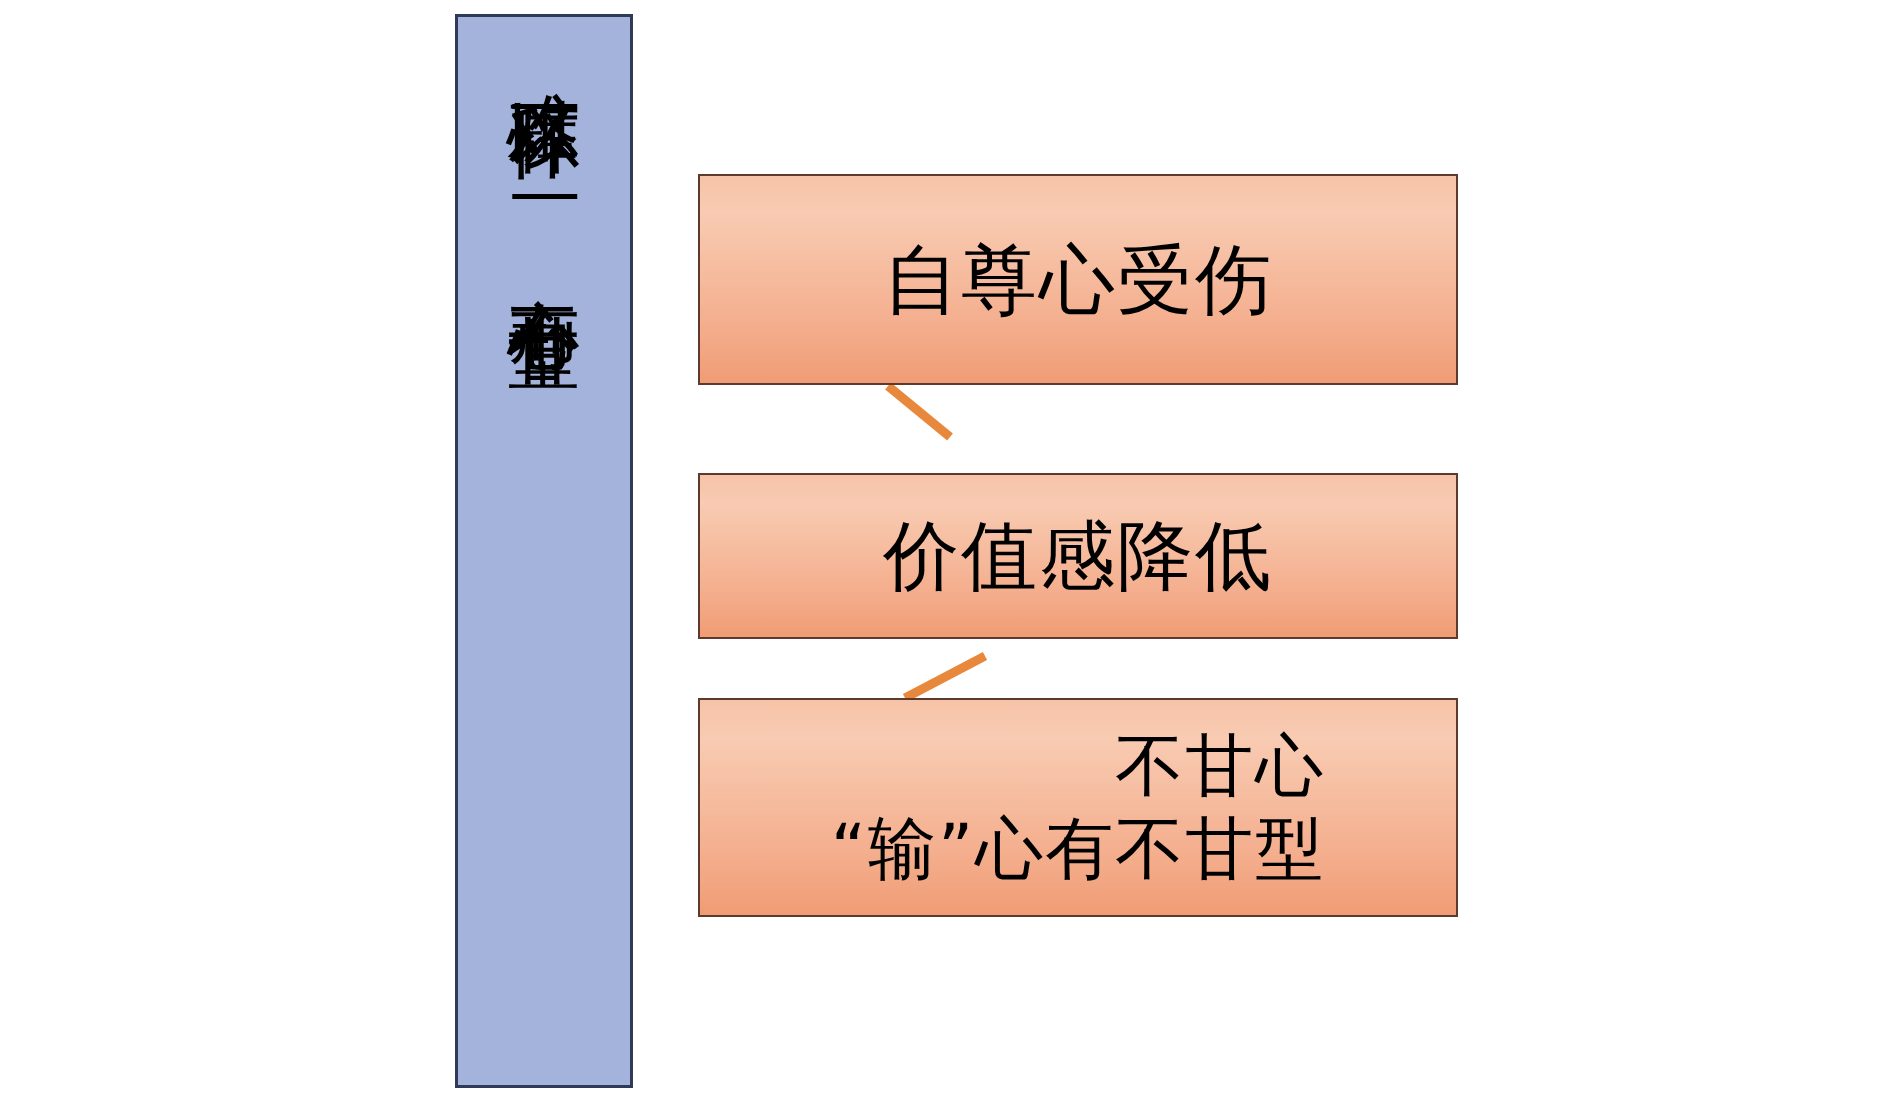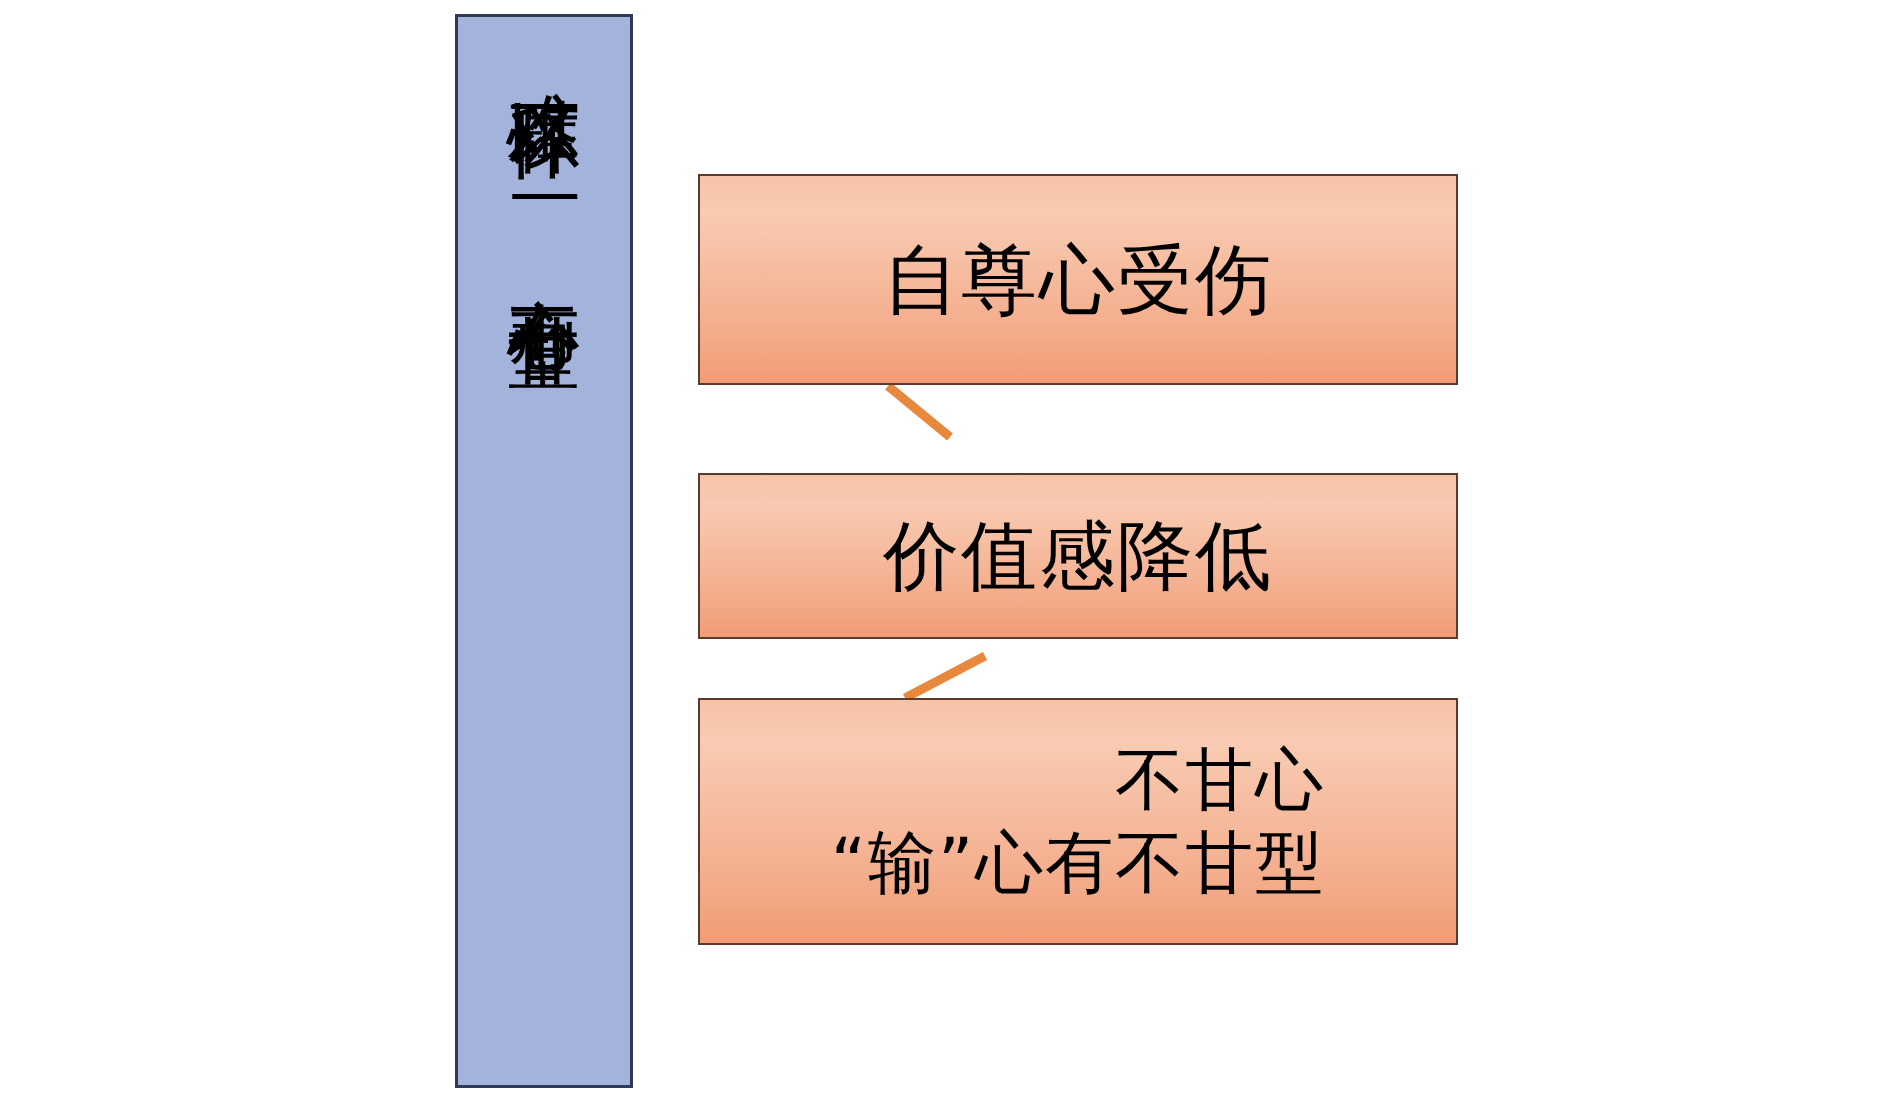--- a/index.html
+++ b/index.html
@@ -68,21 +68,21 @@
     line-height: 1.12;
     color: #000000;
     letter-spacing: 2px;
     font-weight: 400;
     font-family: "DejaVu Sans", "Liberation Sans", sans-serif;
   }
   .obox-label.two-line { font-size: 68px; line-height: 1.22; }
 
   #box-1 { top: 174px; height: 211px; }
   #box-2 { top: 437px; height: 166px; margin-top: 36px; }
-  #box-3 { top: 698px; height: 247px; }
+  #box-3 { top: 698px; height: 219px; }
 
   
   .connector-layer {
     position: absolute;
     left: 0; top: 0;
     width: 1903px;
     height: 1110px;
     pointer-events: none;
   }
 </style>

